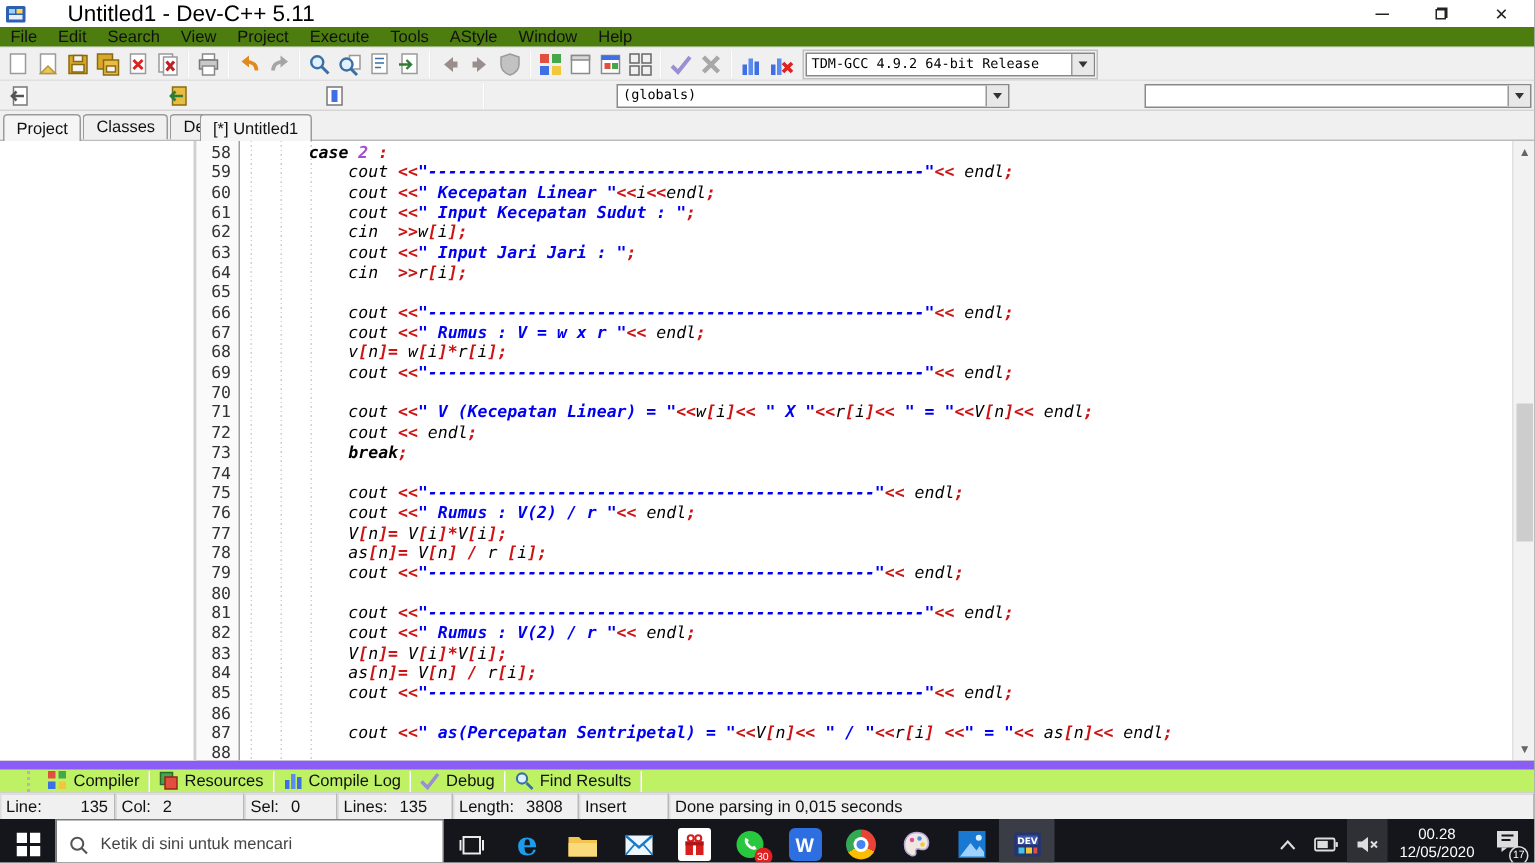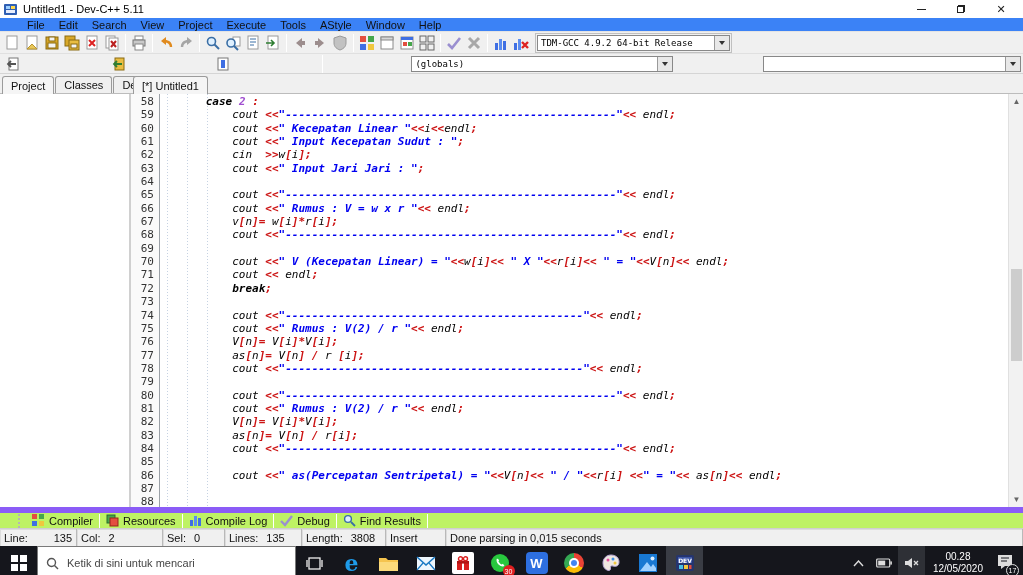--- a/index.html
+++ b/index.html
@@ -3,32 +3,32 @@
 <meta charset="utf-8">
 <style>
   html,body{margin:0;padding:0;background:#777;}
   *{box-sizing:border-box;}
   #screen{position:relative;width:1023px;height:575px;overflow:hidden;
     font-family:"Liberation Sans",sans-serif;background:#f0f0f0;}
 
   
   #titlebar{height:18px;background:#ffffff;display:flex;align-items:center;padding:0 4px;}
   #titlebar .app-icon{width:14px;height:13px;margin-right:5px;flex:none;}
-  #titlebar .title{font-size:11px;color:#000;flex:1;}
+  #titlebar .title{font-size:15px;color:#000;flex:1;margin-left:22px;}
   .winbtns{display:flex;align-items:center;gap:28px;padding-right:12px;}
   .winbtn{width:12px;height:12px;display:flex;align-items:center;justify-content:center;
     color:#222;font-size:11px;cursor:default;}
   .min-glyph{width:9px;height:1px;background:#222;}
   .restore-glyph{position:relative;width:8px;height:8px;}
   .restore-glyph .b{position:absolute;border:1px solid #222;width:7px;height:7px;background:#fff;}
   .restore-glyph .b1{right:0;top:0;}
   .restore-glyph .b2{left:0;bottom:0;}
 
   
-  #menubar{height:14px;background:#3b82f6;display:flex;align-items:center;padding-left:20px;border-bottom:1px solid #e4e4e4;}
+  #menubar{height:14px;background:#4d7c0f;display:flex;align-items:center;padding-left:0;border-bottom:1px solid #e4e4e4;}
   .menu-item{font-size:11px;color:#111;padding:0 7px;line-height:14px;}
 
   
   .toolbar{background:#f0f0f0;display:flex;align-items:center;padding:1px 2px;}
   #toolbar1{height:22px;border-bottom:1px solid #e0e0e0;}
   #toolbar2{height:20px;border-bottom:1px solid #d5d5d5;justify-content:space-between;}
   .tbtn{width:20px;height:19px;display:flex;align-items:center;justify-content:center;flex:none;border:1px solid transparent;}
   .tsep{width:1px;height:18px;background:#bdbdbd;border-right:1px solid #fff;margin:0 3px;flex:none;}
   .combo{height:16px;background:#fff;border:1px solid #888;display:flex;align-items:center;flex:none;}
   .combo .cv{flex:1;font-family:"DejaVu Sans Mono",monospace;font-size:9px;color:#000;padding:0 3px;white-space:nowrap;overflow:hidden;}
@@ -385,20 +385,21 @@
         <div class="guide" style="left:7px;"></div>
         <div class="guide" style="left:27px;"></div>
         <div class="guide" style="left:47px;"></div>
         <div id="codelines">
             <div class="cl"><span class="tp">      </span><span class="tk">case</span><span class="tp"> </span><span class="tn">2</span><span class="tp"> </span><span class="to">:</span></div>
             <div class="cl"><span class="tp">          cout </span><span class="to">&lt;&lt;</span><span class="ts">"--------------------------------------------------"</span><span class="to">&lt;&lt;</span><span class="tp"> endl</span><span class="to">;</span></div>
             <div class="cl"><span class="tp">          cout </span><span class="to">&lt;&lt;</span><span class="ts">" Kecepatan Linear "</span><span class="to">&lt;&lt;</span><span class="tp">i</span><span class="to">&lt;&lt;</span><span class="tp">endl</span><span class="to">;</span></div>
             <div class="cl"><span class="tp">          cout </span><span class="to">&lt;&lt;</span><span class="ts">" Input Kecepatan Sudut : "</span><span class="to">;</span></div>
             <div class="cl"><span class="tp">          cin  </span><span class="to">&gt;&gt;</span><span class="tp">w</span><span class="to">[</span><span class="tp">i</span><span class="to">];</span></div>
             <div class="cl"><span class="tp">          cout </span><span class="to">&lt;&lt;</span><span class="ts">" Input Jari Jari : "</span><span class="to">;</span></div>
+            <div class="cl"><span class="tp">          cin  </span><span class="to">&gt;&gt;</span><span class="tp">r</span><span class="to">[</span><span class="tp">i</span><span class="to">];</span></div>
             <div class="cl"></div>
             <div class="cl"><span class="tp">          cout </span><span class="to">&lt;&lt;</span><span class="ts">"--------------------------------------------------"</span><span class="to">&lt;&lt;</span><span class="tp"> endl</span><span class="to">;</span></div>
             <div class="cl"><span class="tp">          cout </span><span class="to">&lt;&lt;</span><span class="ts">" Rumus : V = w x r "</span><span class="to">&lt;&lt;</span><span class="tp"> endl</span><span class="to">;</span></div>
             <div class="cl"><span class="tp">          v</span><span class="to">[</span><span class="tp">n</span><span class="to">]=</span><span class="tp"> w</span><span class="to">[</span><span class="tp">i</span><span class="to">]*</span><span class="tp">r</span><span class="to">[</span><span class="tp">i</span><span class="to">];</span></div>
             <div class="cl"><span class="tp">          cout </span><span class="to">&lt;&lt;</span><span class="ts">"--------------------------------------------------"</span><span class="to">&lt;&lt;</span><span class="tp"> endl</span><span class="to">;</span></div>
             <div class="cl"></div>
             <div class="cl"><span class="tp">          cout </span><span class="to">&lt;&lt;</span><span class="ts">" V (Kecepatan Linear) = "</span><span class="to">&lt;&lt;</span><span class="tp">w</span><span class="to">[</span><span class="tp">i</span><span class="to">]&lt;&lt; </span><span class="ts">" X "</span><span class="to">&lt;&lt;</span><span class="tp">r</span><span class="to">[</span><span class="tp">i</span><span class="to">]&lt;&lt; </span><span class="ts">" = "</span><span class="to">&lt;&lt;</span><span class="tp">V</span><span class="to">[</span><span class="tp">n</span><span class="to">]&lt;&lt;</span><span class="tp"> endl</span><span class="to">;</span></div>
             <div class="cl"><span class="tp">          cout </span><span class="to">&lt;&lt;</span><span class="tp"> endl</span><span class="to">;</span></div>
             <div class="cl"><span class="tp">          </span><span class="tk">break</span><span class="to">;</span></div>
             <div class="cl"></div>

